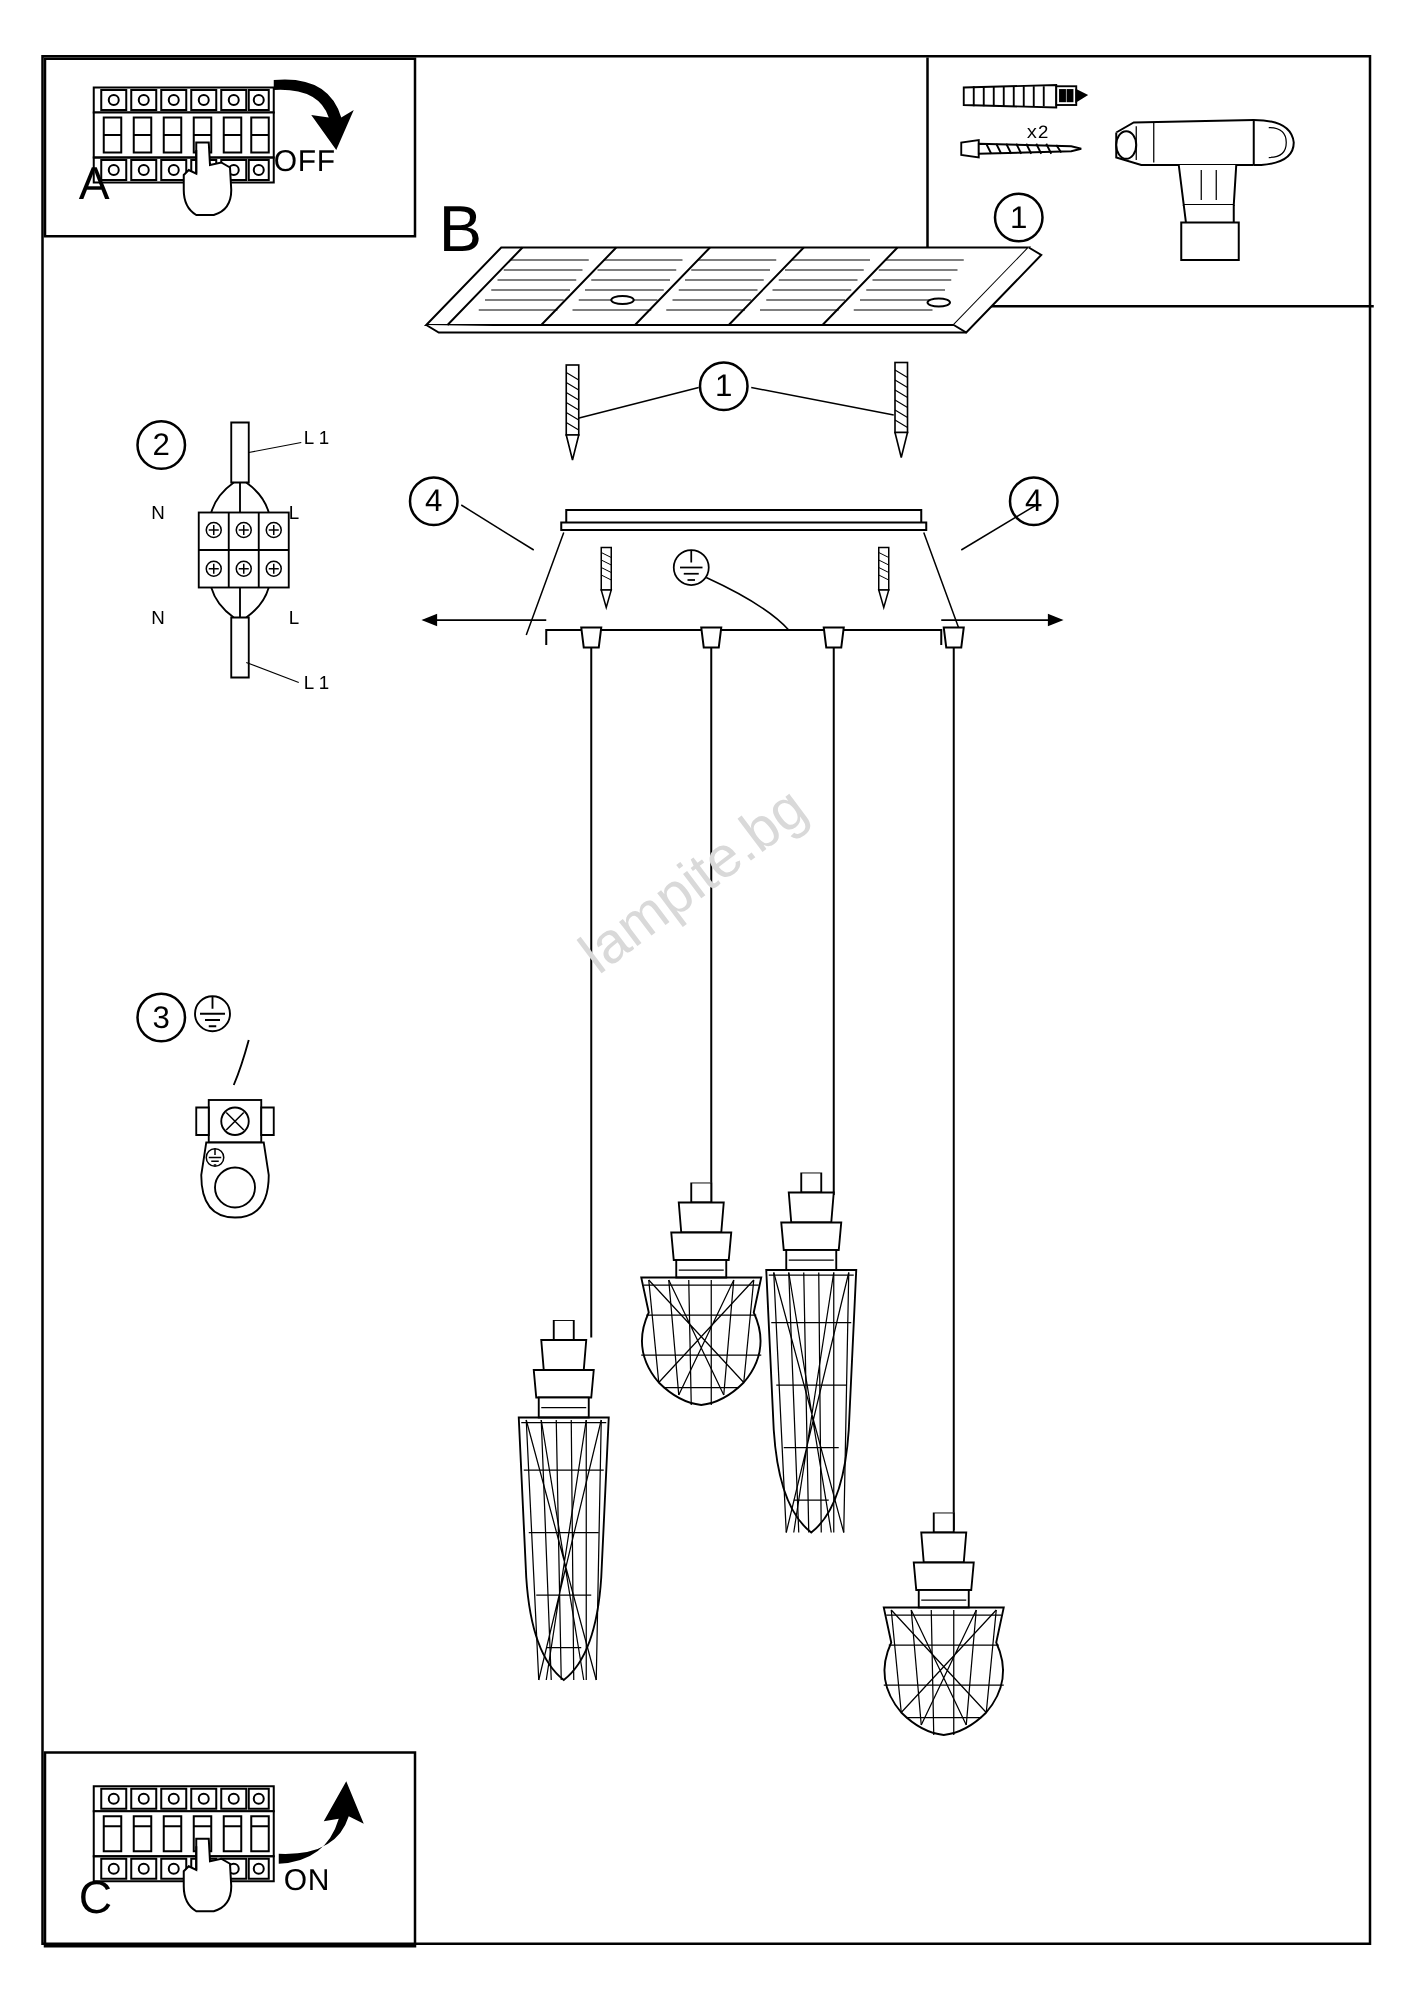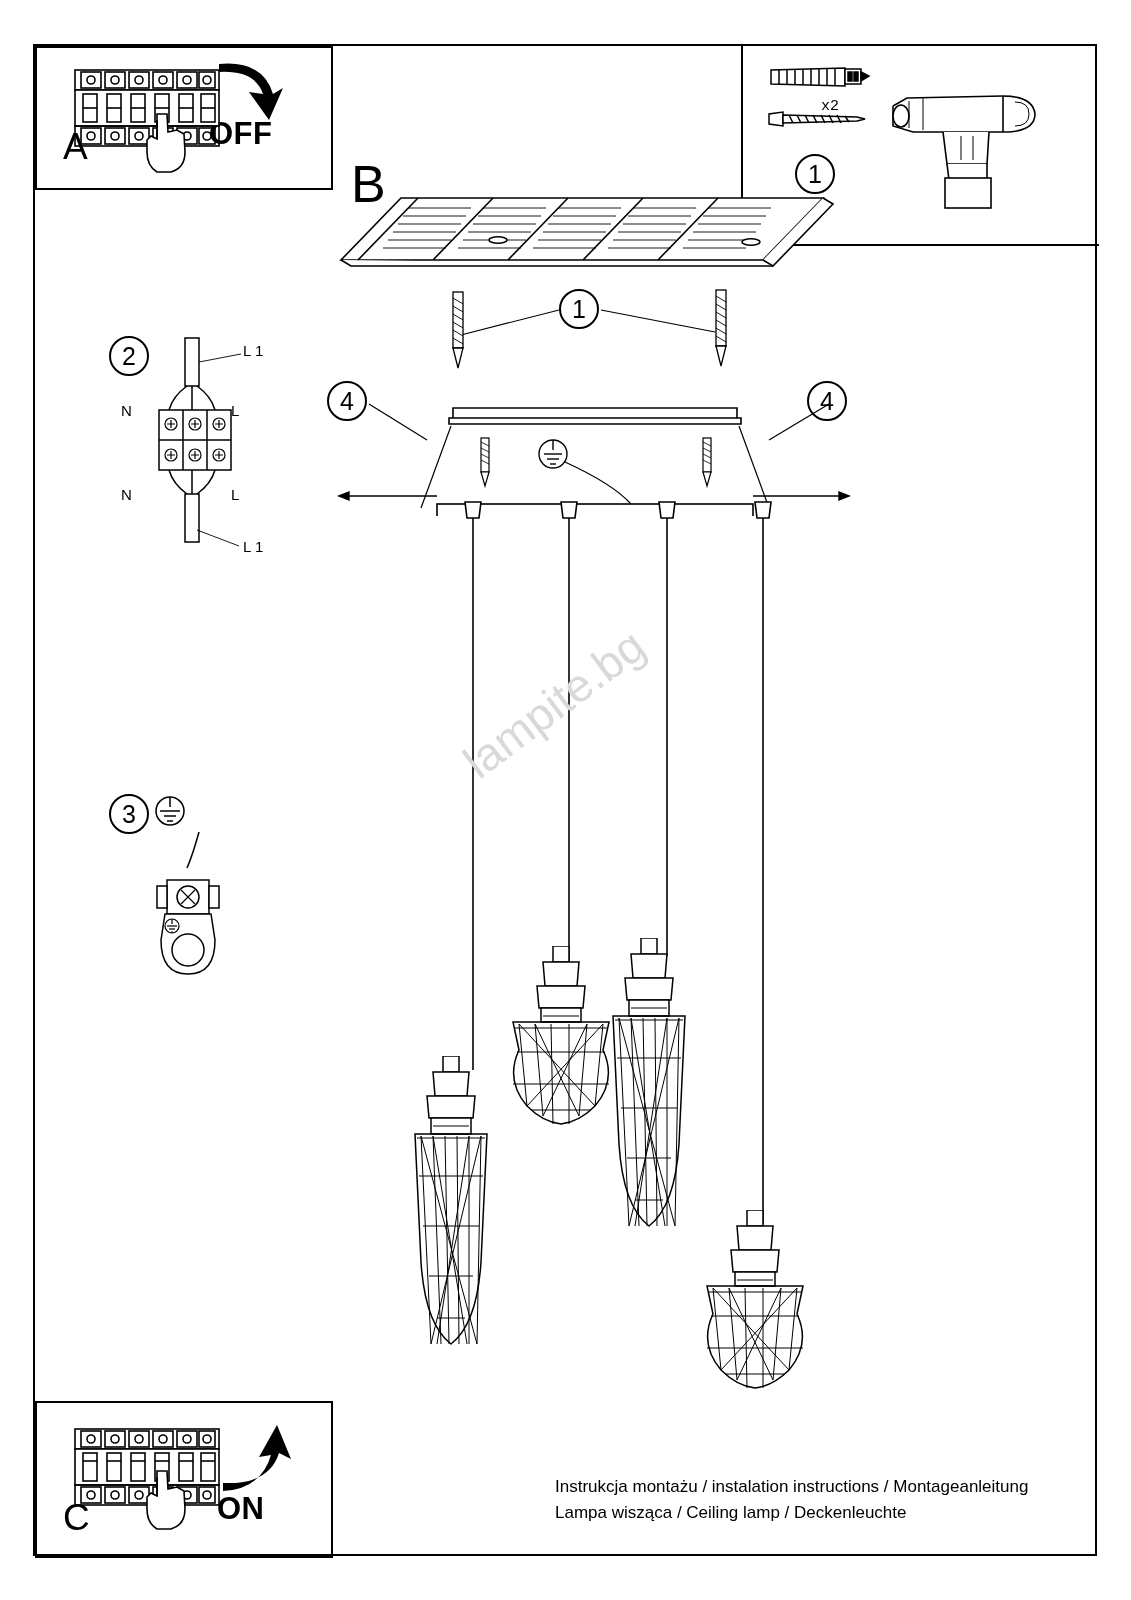--- a/index.html
+++ b/index.html
@@ -29,23 +29,24 @@
   #panel-c { left: 0px; top: 1355px; width: 298px; height: 157px; }
   #panel-1 { left: 706px; top: 0px; width: 358px; height: 200px; border-left: 2px solid #000; border-top: none; border-right: none; border-bottom: 2px solid #000; }
 
   .label-letter {
     position: absolute;
     font-size: 37px;
     font-family: "Liberation Sans", sans-serif;
   }
   .label-text {
     position: absolute;
-    font-size: 31px;
-    font-weight: bold;
+    font-size: 24px;
+    font-weight: normal;
     letter-spacing: 0.5px;
+    margin-left: 10px;
   }
   .label-b {
     position: absolute;
     left: 316px; top: 108px;
     font-size: 52px;
   }
   .circle-num {
     position: absolute;
     width: 40px; height: 40px;
     border: 2px solid #000;
@@ -516,20 +517,16 @@
       </g>
     </svg>
 
     <svg class="sv" style="left:180px; top:14px;" width="80" height="80" viewBox="0 0 80 80">
       <g fill="#000">
         <path d="M6 74 Q44 72 54 38 L42 40 L60 8 L74 42 L62 36 Q52 68 6 66 Z"></path>
       </g>
     </svg>
   </div>
 
-  <div class="footer">
-    <div>Instrukcja montażu / instalation instructions / Montageanleitung</div>
-    <div>Lampa wisząca / Ceiling lamp / Deckenleuchte</div>
-  </div>
 
   <div class="watermark">lampite.bg</div>
 
 </div>
 
 </body></html>

